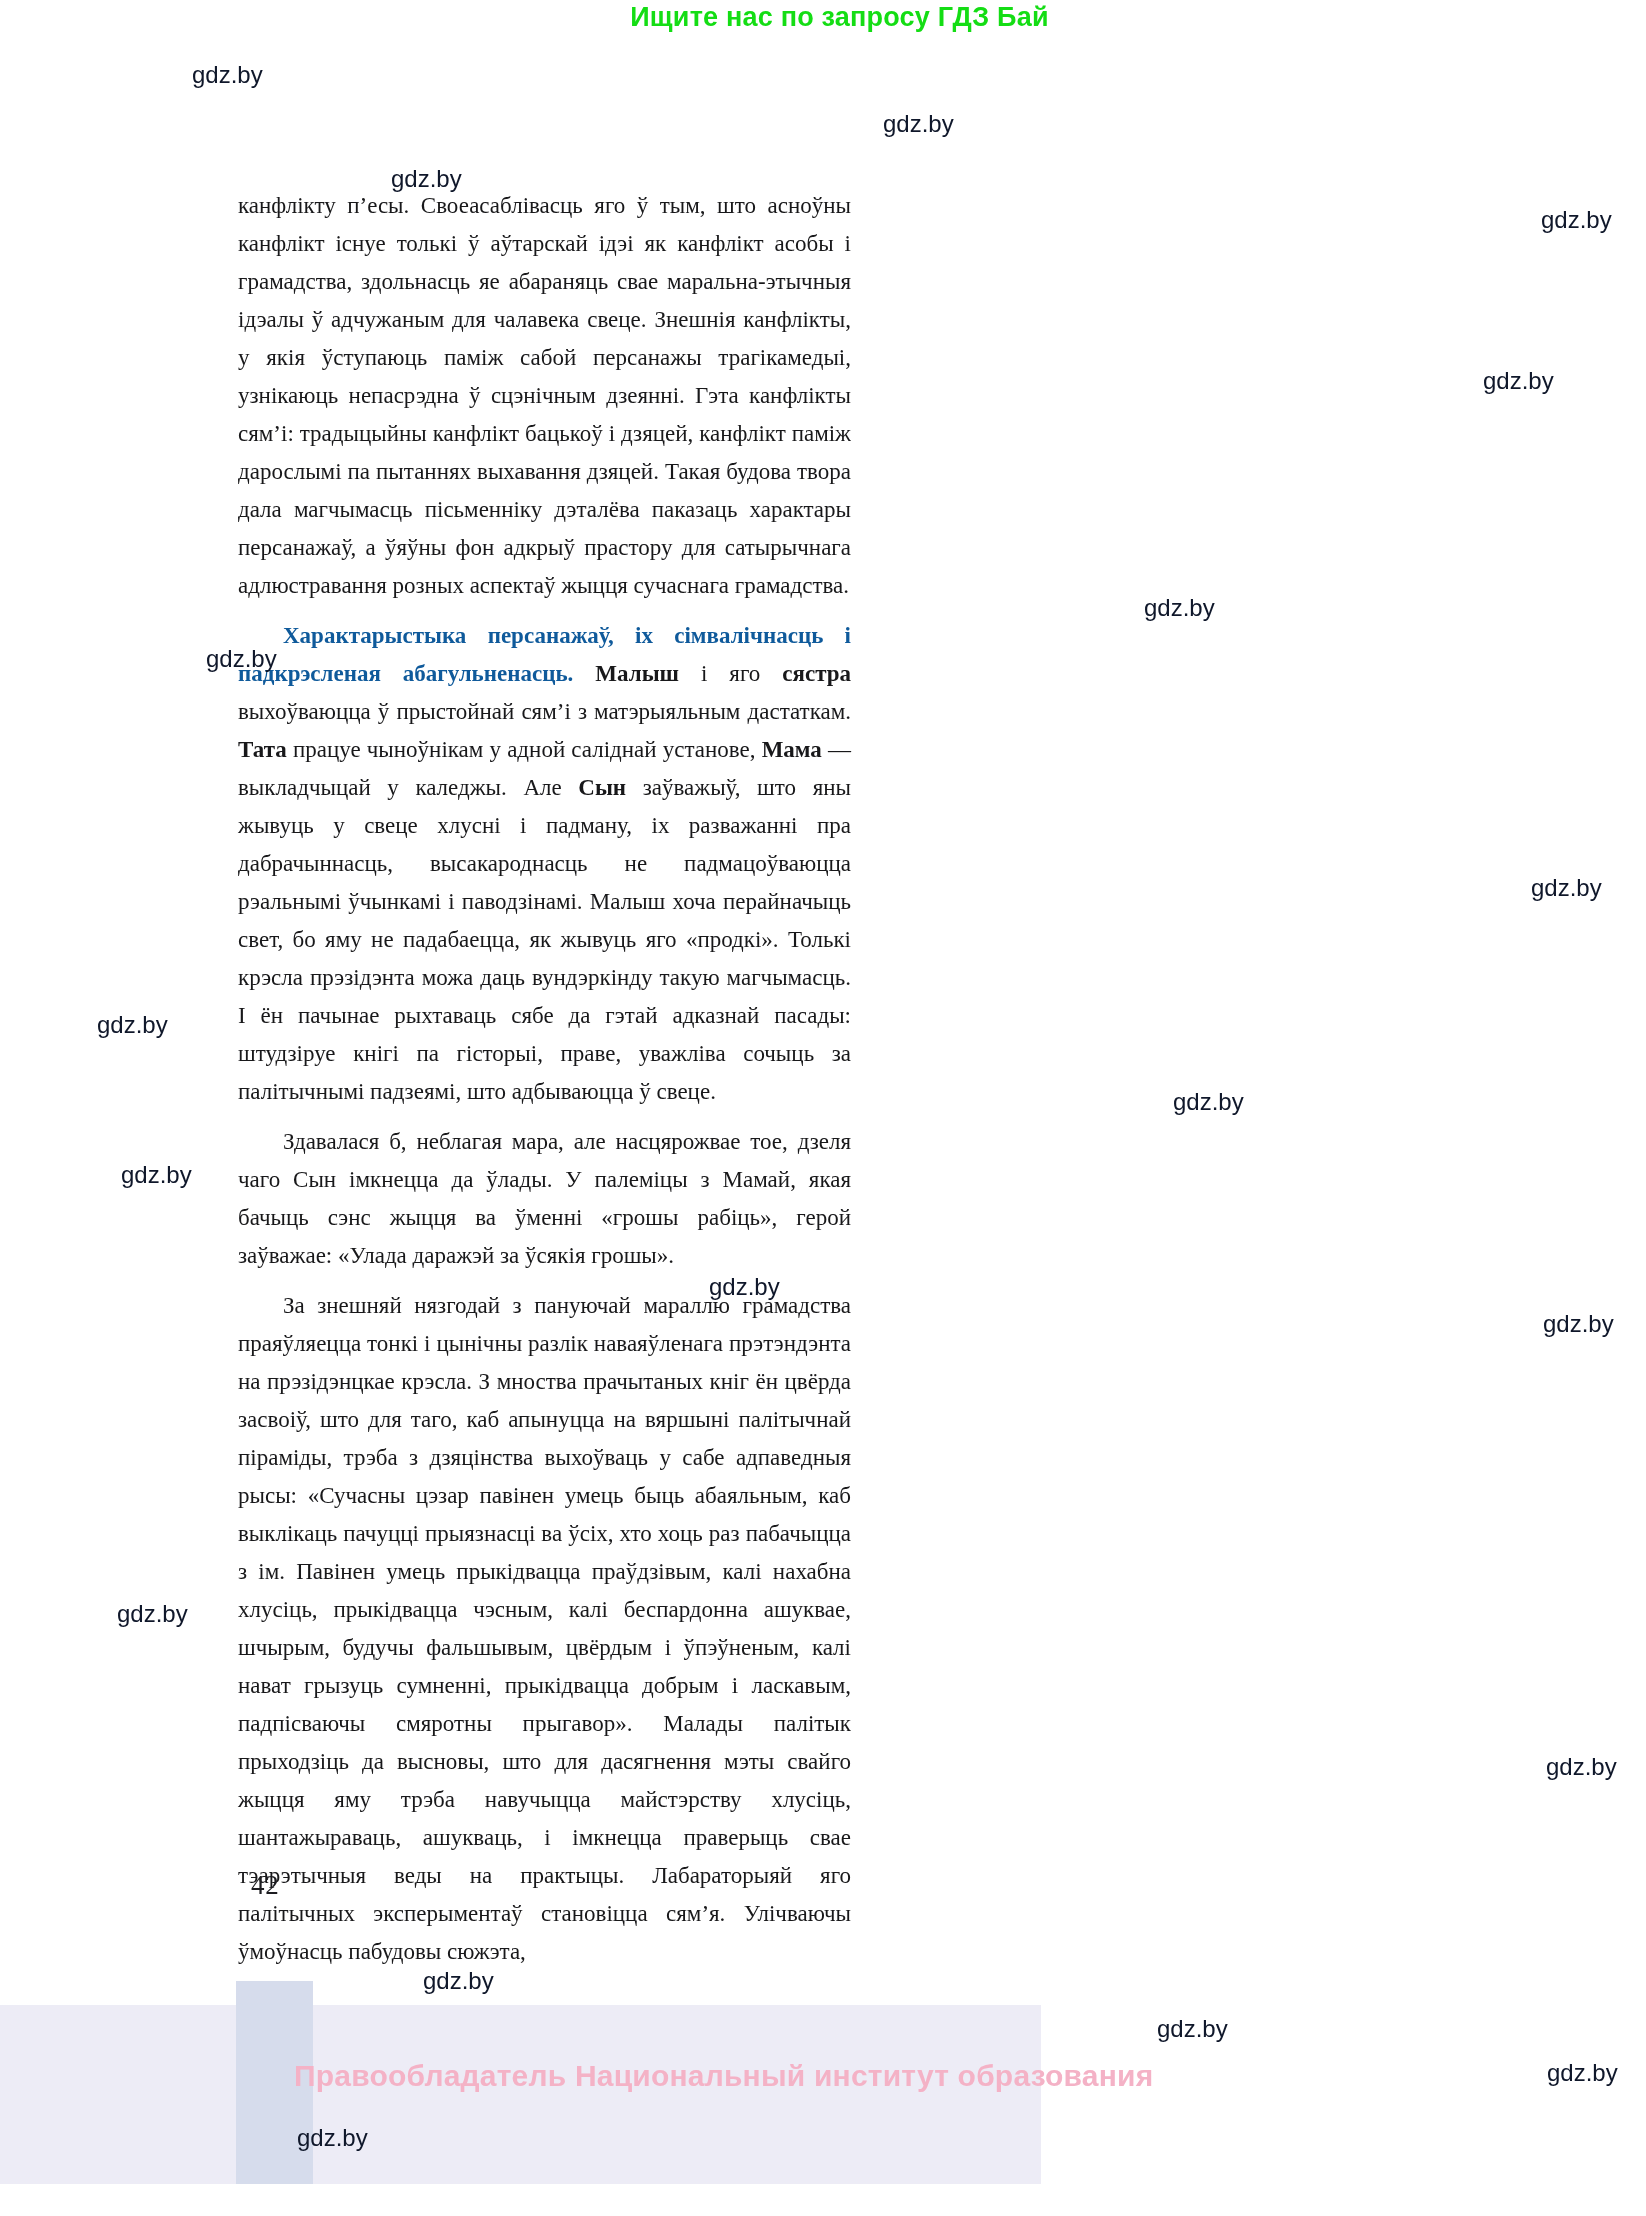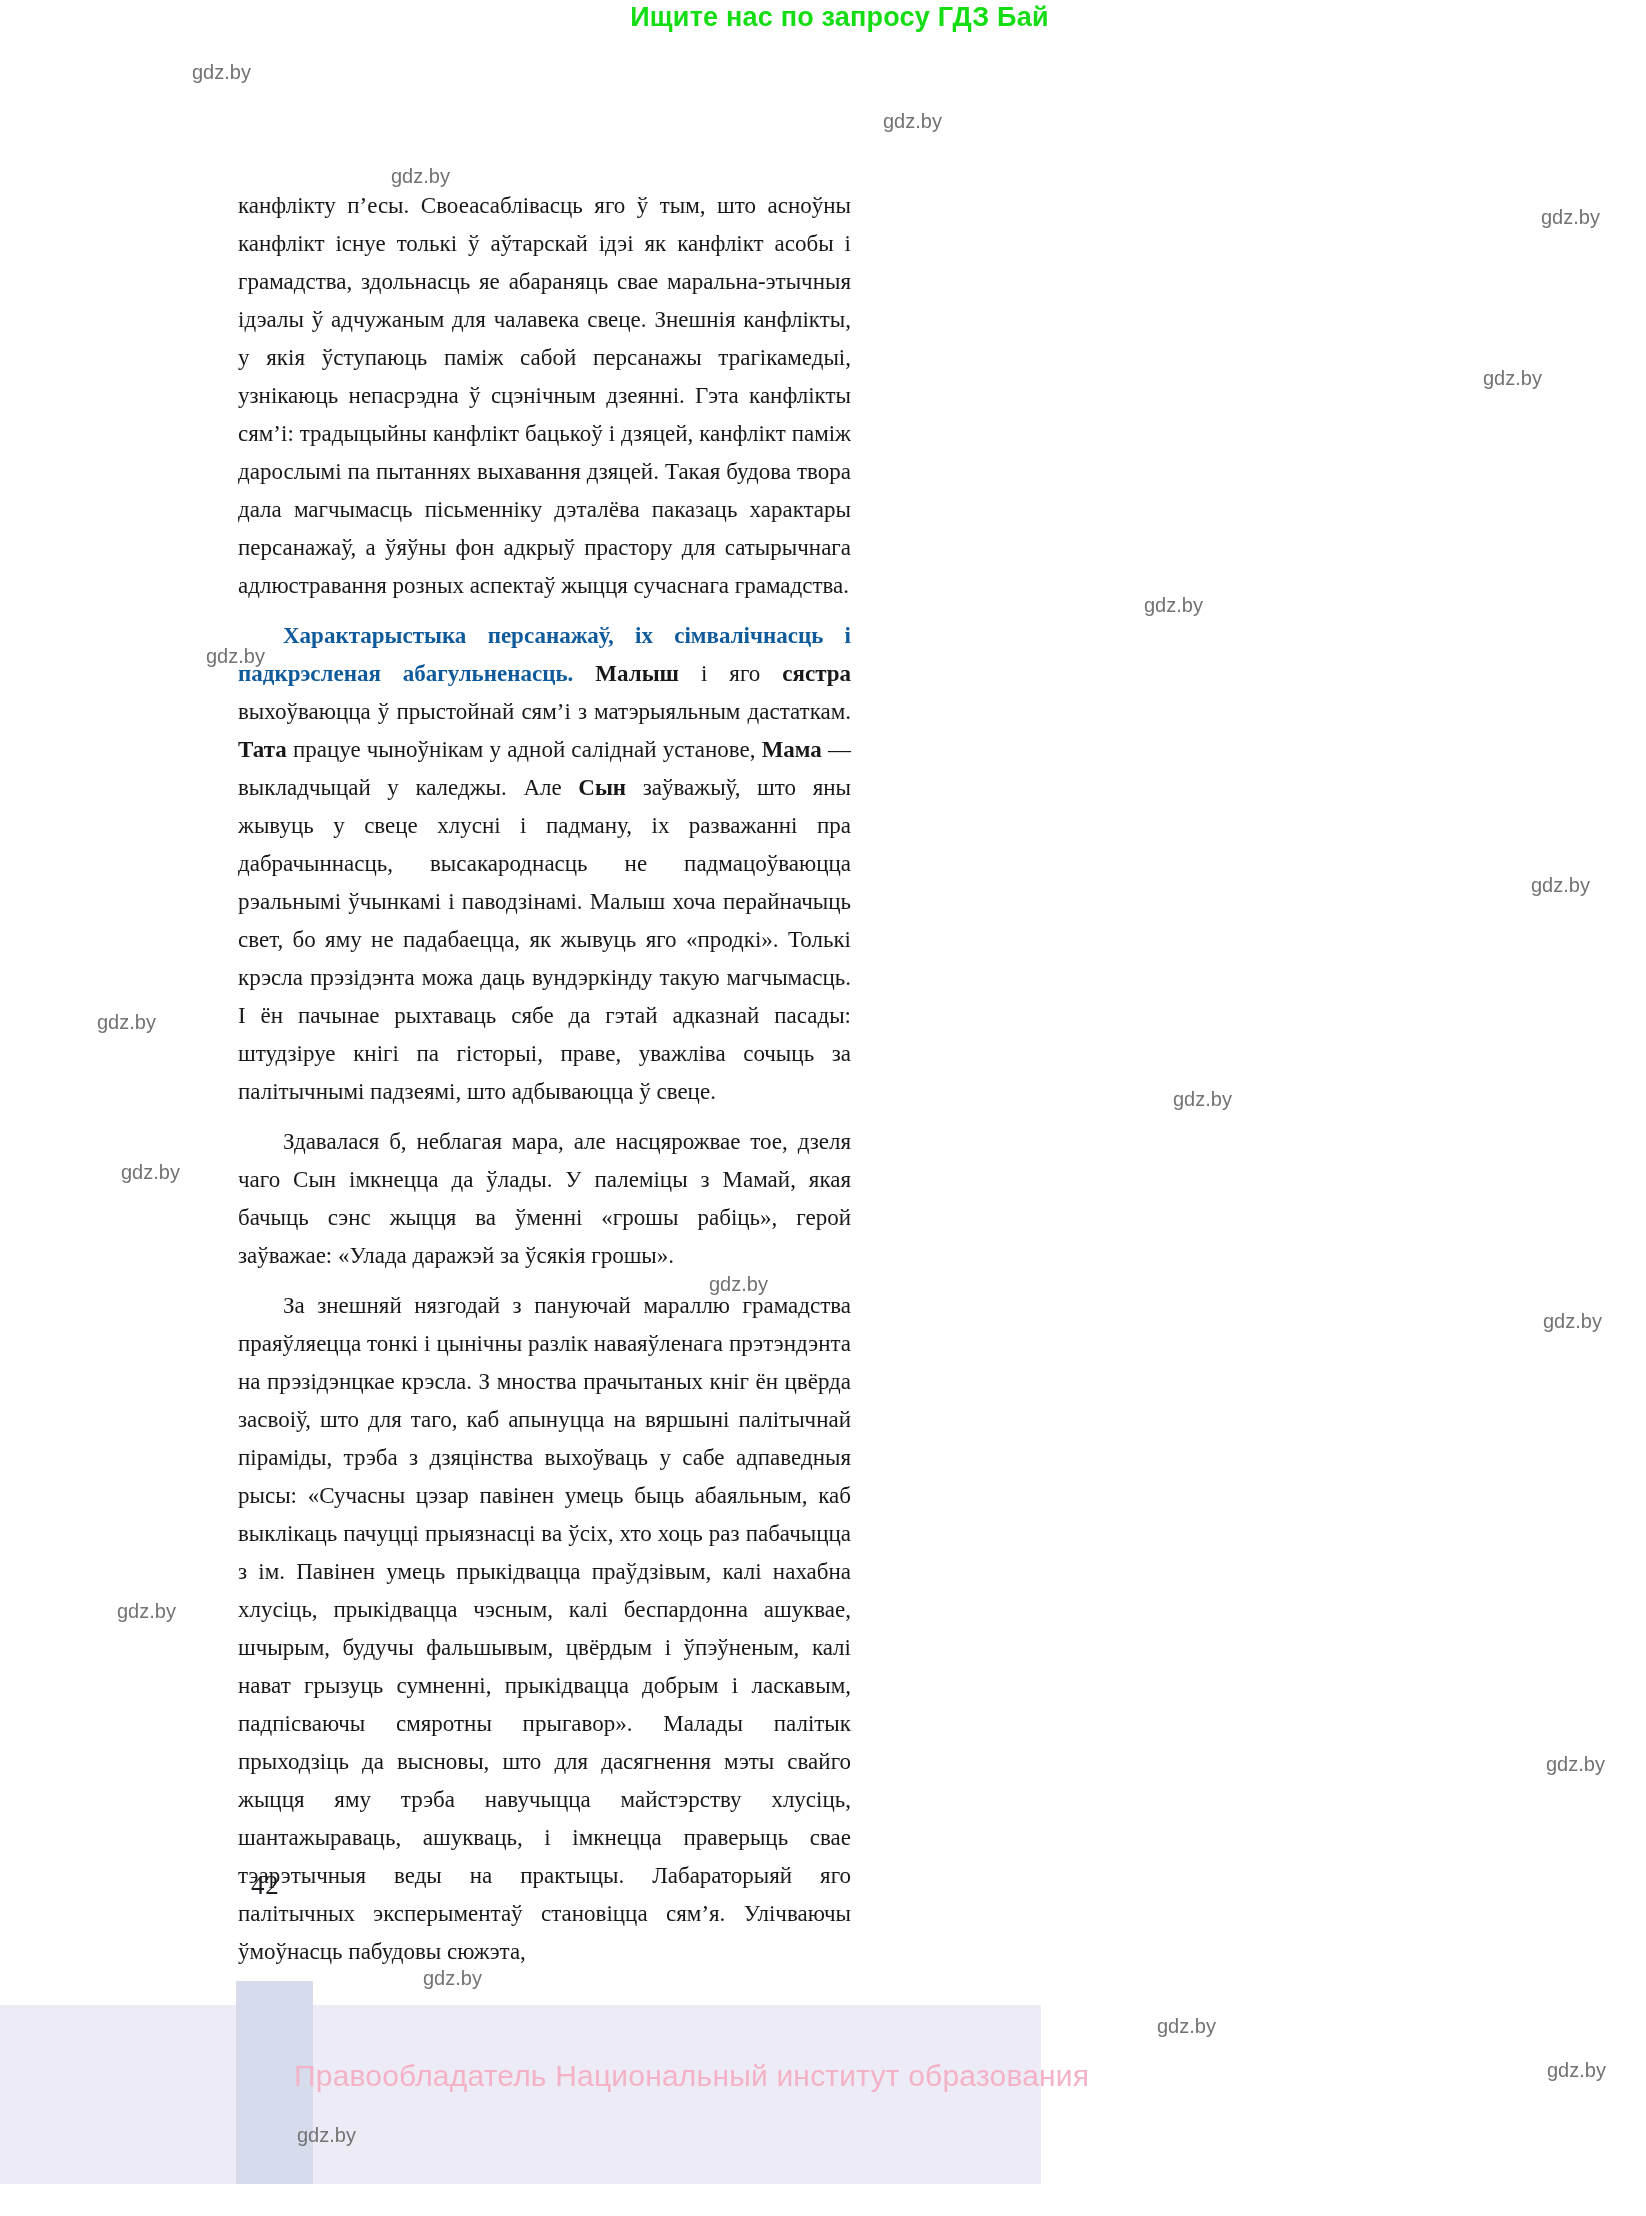--- a/index.html
+++ b/index.html
@@ -101,42 +101,43 @@
   
   .copyright {
     position: absolute;
     left: 294px;
     top: 2059px;
     font-family: "Liberation Sans", "DejaVu Sans", sans-serif;
     font-size: 30px;
     color: #f4b2c6;
     white-space: nowrap;
     letter-spacing: 0.2px;
+    font-weight: bold;
   }
 
   
   .footer-links {
     position: absolute;
     left: 0;
     top: 2168px;
     width: 1647px;
     text-align: center;
     font-family: "Liberation Sans", "DejaVu Sans", sans-serif;
     font-size: 20px;
     color: #1739d4;
     letter-spacing: 0.3px;
   }
   .footer-links span { margin: 0 2.4px; }
 
   
   .wm {
     position: absolute;
     font-family: "Liberation Sans", "DejaVu Sans", sans-serif;
-    font-size: 20px;
-    color: #737373;
+    font-size: 24px;
+    color: #0f172a;
     white-space: nowrap;
   }
 </style>
 </head>
 <body>
 
 <div id="page">
 
   <div class="top-promo">
     <span>Ищите нас по запросу ГДЗ Бай</span>

